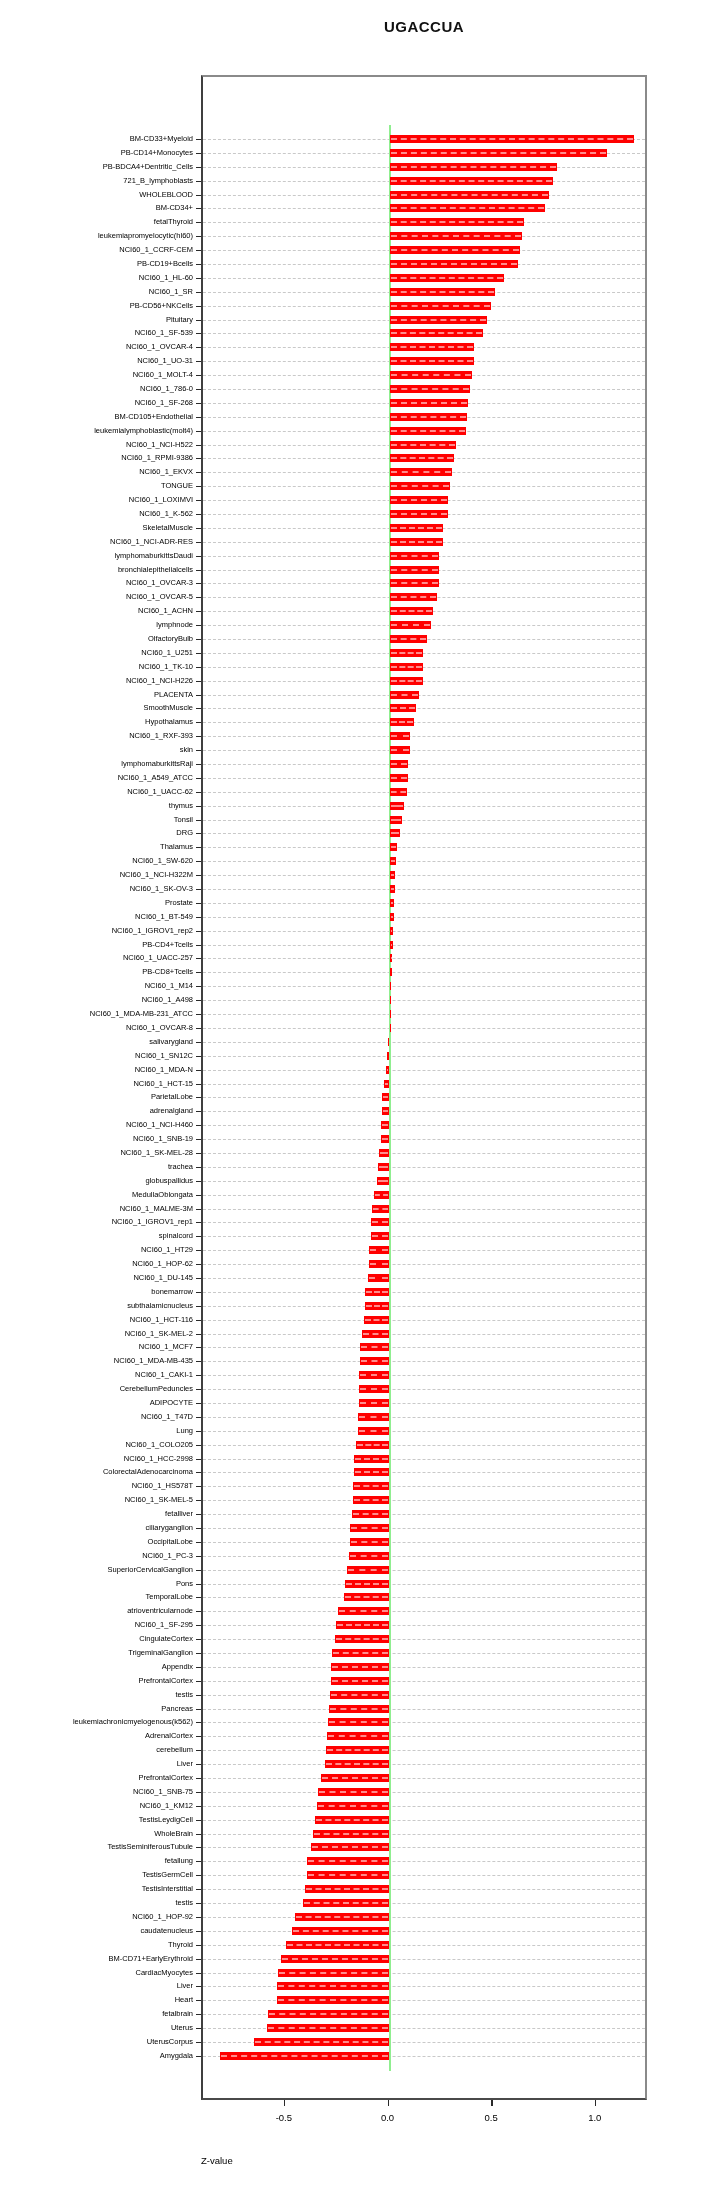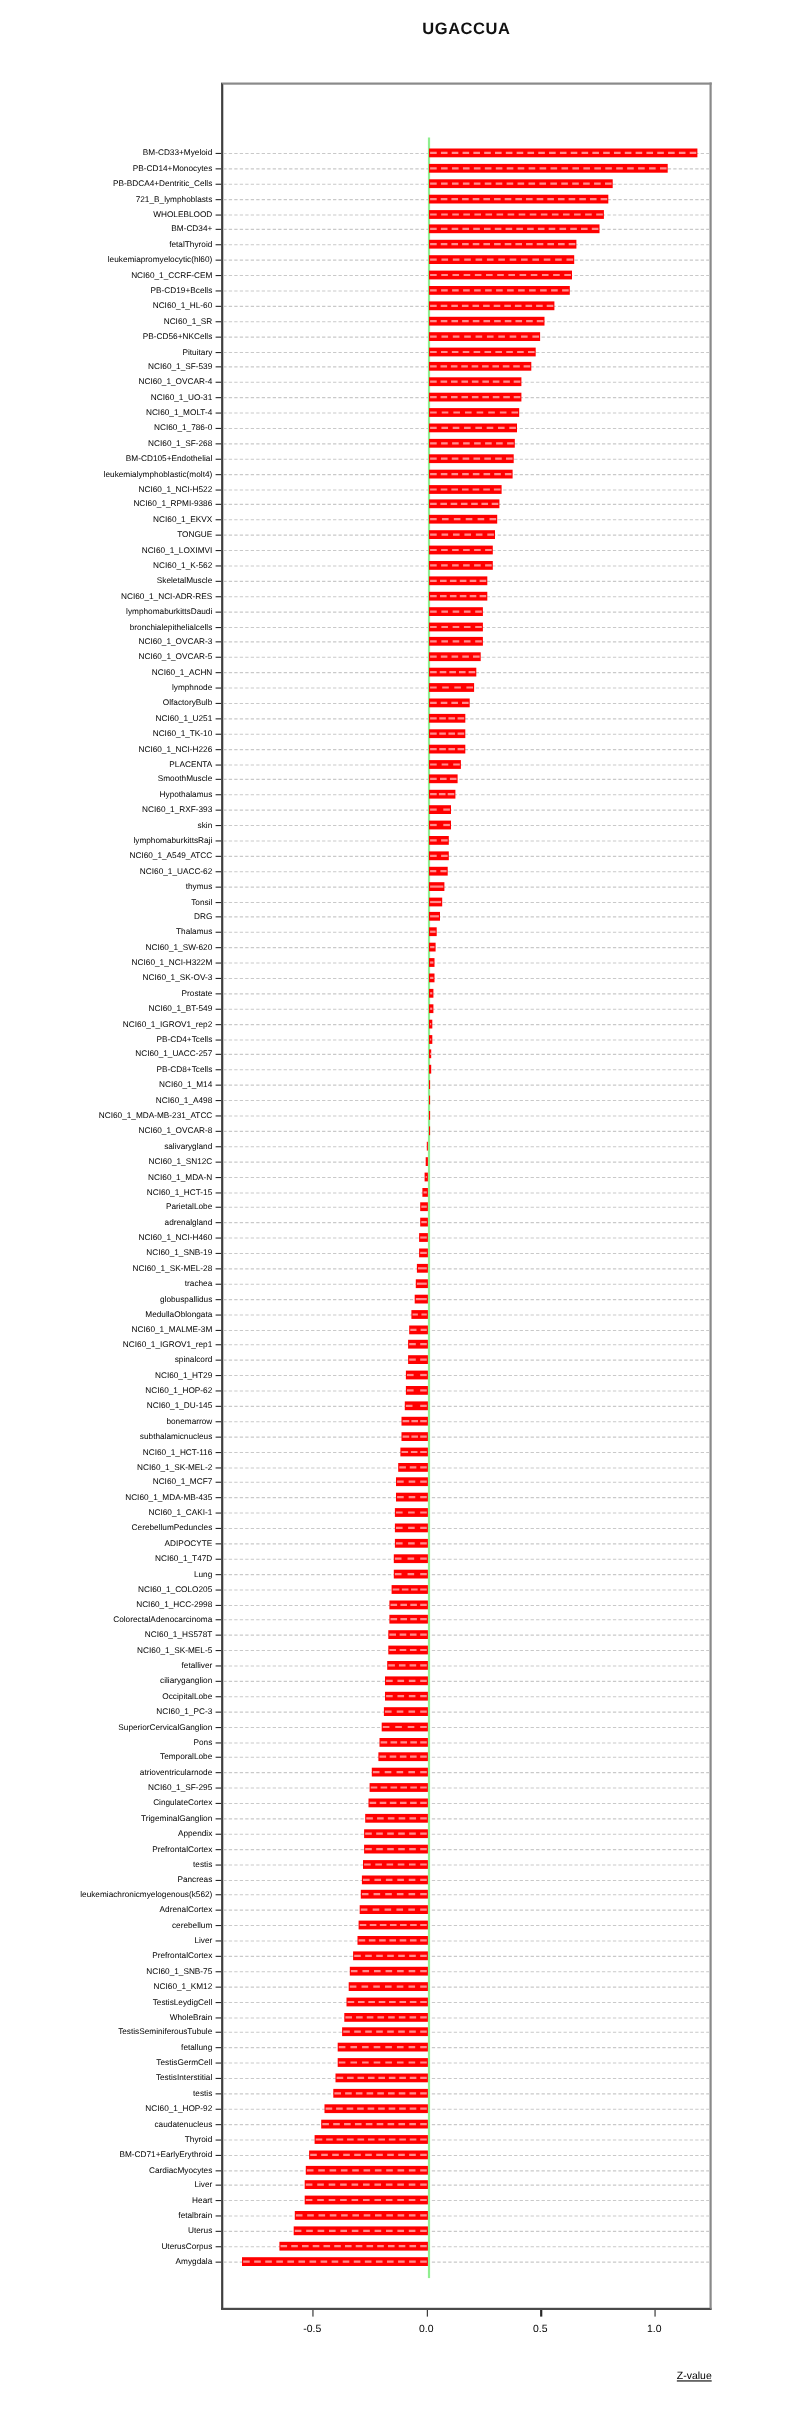--- a/index.html
+++ b/index.html
@@ -52,21 +52,21 @@
   .x-tick {
     position: absolute; width: 1.5px; height: 6px; background: #2a2a2a;
     top: 2100px;
   }
   .x-tick-label {
     position: absolute; top: 2112px; transform: translateX(-50%);
     font-size: 9.5px; color: #000;
   }
   .x-axis-title {
     position: absolute; left: 201px; width: 446px; top: 2155px;
-    text-align: right; font-size: 9.5px; color: #000; text-decoration: underline;
+    text-align: left; font-size: 9.5px; color: #000;
   }
 </style>
 </head>
 <body>
 
 <div class="chart-title">UGACCUA</div>
 
 <div class="plot-box">
   <div class="zero-line" id="zeroLine" style="left: 185.5px; top: 48px; height: 1946.1px;"></div>
   <div class="rows" id="rows">

